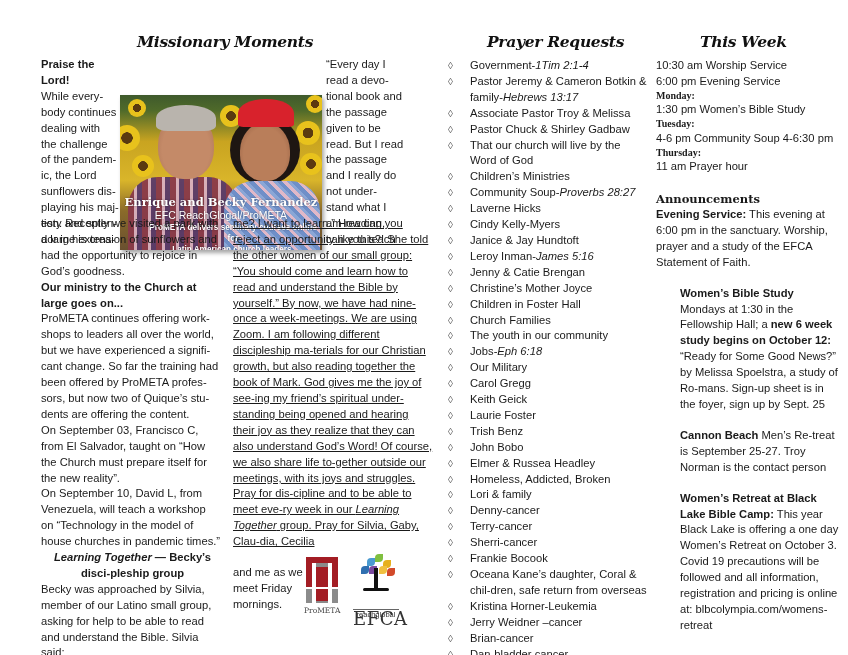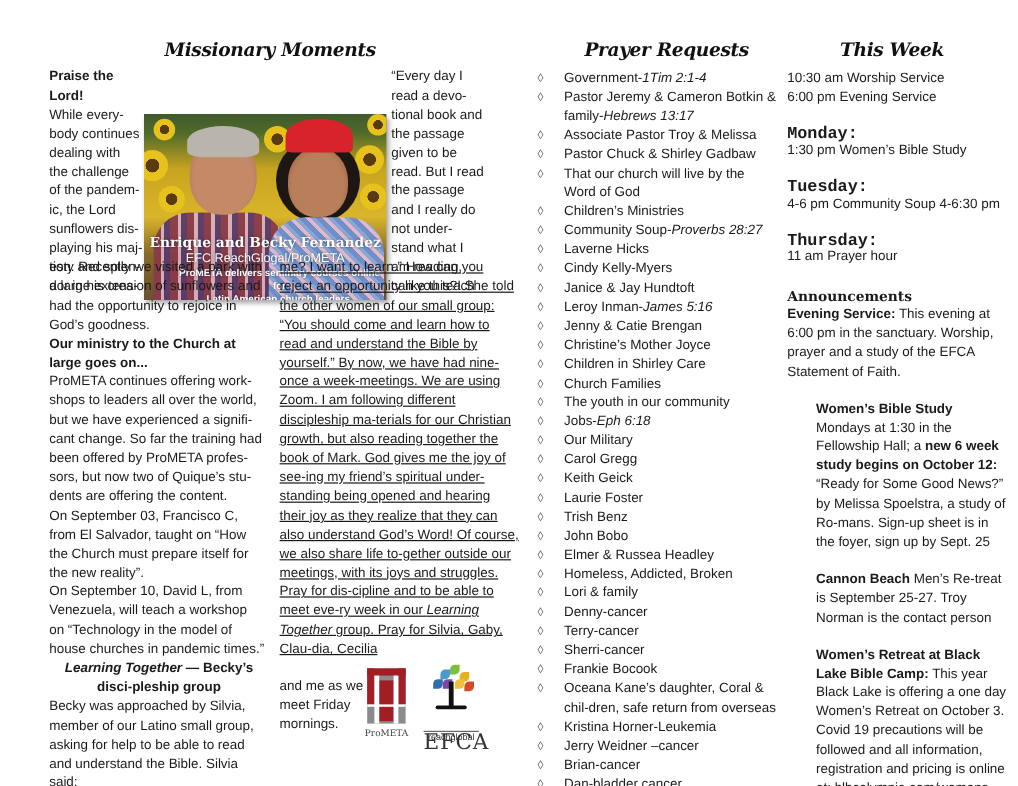--- a/index.html
+++ b/index.html
@@ -53,21 +53,21 @@
   .logo-efca .efca { position: absolute; left: 0; top: 54px; width: 46px; text-align: right; font-family: "DejaVu Serif", serif; font-size: 18px; color: #333; letter-spacing: 0.5px; }
   .logo-efca .rg { position: absolute; left: 0; top: 55px; width: 46px; text-align: center; font-size: 7.5px; color: #333; border-top: 1px solid #666; }
 
   
   #prayer-list { position: absolute; left: 448px; top: 58px; width: 200px; margin: 0; padding: 0; list-style: none; }
   #prayer-list li { position: relative; padding-left: 22px; }
   #prayer-list li .dia { position: absolute; left: 0; top: 0; font-size: 10px; color: #666; }
 
   
   #week { position: absolute; left: 656px; top: 58px; width: 185px; }
-  #week .day { font-family: Liberation Mono, monospace; font-weight: bold; font-size: 14px; line-height: 12.5px; margin-top: 16px; }
+  #week .day { font-family: Liberation Serif, serif; font-weight: bold; font-size: 10px; line-height: 12.5px; }
   #week .ann { font-family: "DejaVu Serif", serif; font-weight: bold; font-size: 11.5px; line-height: 16px; margin-top: 16px; }
   #week .block { margin-top: 15px; margin-left: 24px; }
 </style>
 </head>
 <body>
 
 <div class="heading" style="left:137px; top:32px;">Missionary Moments</div>
 
 <div class="photo">
   <span class="sf" style="left:-6px;top:30px;width:26px;height:26px;"></span>
@@ -176,21 +176,21 @@
     <li><span class="dia">◊</span><span>Pastor Chuck &amp; Shirley Gadbaw</span><span class="i"></span></li>
     <li><span class="dia">◊</span><span>That our church will live by the Word of God</span><span class="i"></span></li>
     <li><span class="dia">◊</span><span>Children’s Ministries</span><span class="i"></span></li>
     <li><span class="dia">◊</span><span>Community Soup-</span><span class="i">Proverbs 28:27</span></li>
     <li><span class="dia">◊</span><span>Laverne Hicks</span><span class="i"></span></li>
     <li><span class="dia">◊</span><span>Cindy Kelly-Myers</span><span class="i"></span></li>
     <li><span class="dia">◊</span><span>Janice &amp; Jay Hundtoft</span><span class="i"></span></li>
     <li><span class="dia">◊</span><span>Leroy Inman-</span><span class="i">James 5:16</span></li>
     <li><span class="dia">◊</span><span>Jenny &amp; Catie Brengan</span><span class="i"></span></li>
     <li><span class="dia">◊</span><span>Christine’s Mother Joyce</span><span class="i"></span></li>
-    <li><span class="dia">◊</span><span>Children in Shirley Care</span><span class="i"></span></li>
+    <li><span class="dia">◊</span><span>Children in Foster Hall</span><span class="i"></span></li>
     <li><span class="dia">◊</span><span>Church Families</span><span class="i"></span></li>
     <li><span class="dia">◊</span><span>The youth in our community</span><span class="i"></span></li>
     <li><span class="dia">◊</span><span>Jobs-</span><span class="i">Eph 6:18</span></li>
     <li><span class="dia">◊</span><span>Our Military</span><span class="i"></span></li>
     <li><span class="dia">◊</span><span>Carol Gregg</span><span class="i"></span></li>
     <li><span class="dia">◊</span><span>Keith Geick</span><span class="i"></span></li>
     <li><span class="dia">◊</span><span>Laurie Foster</span><span class="i"></span></li>
     <li><span class="dia">◊</span><span>Trish Benz</span><span class="i"></span></li>
     <li><span class="dia">◊</span><span>John Bobo</span><span class="i"></span></li>
     <li><span class="dia">◊</span><span>Elmer &amp; Russea Headley</span><span class="i"></span></li>

